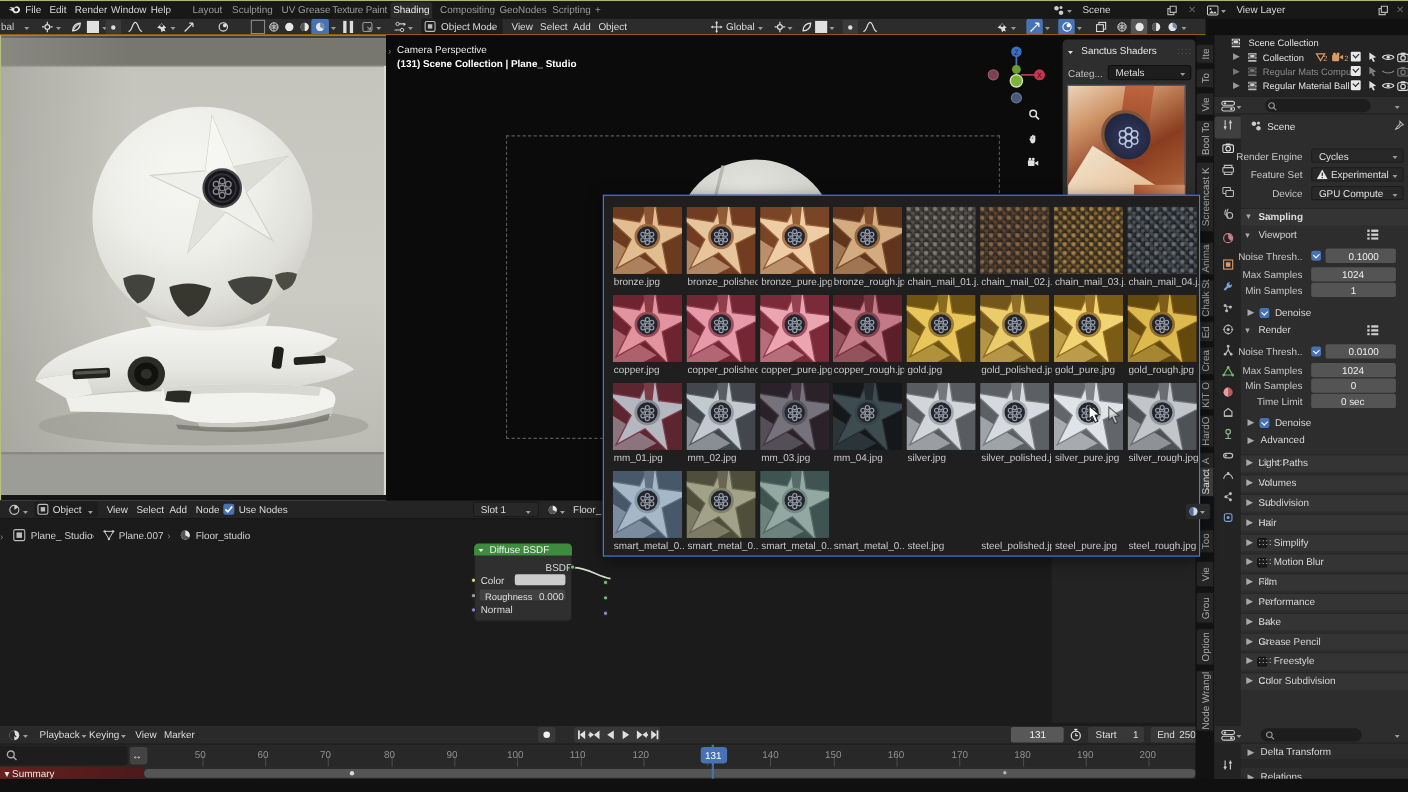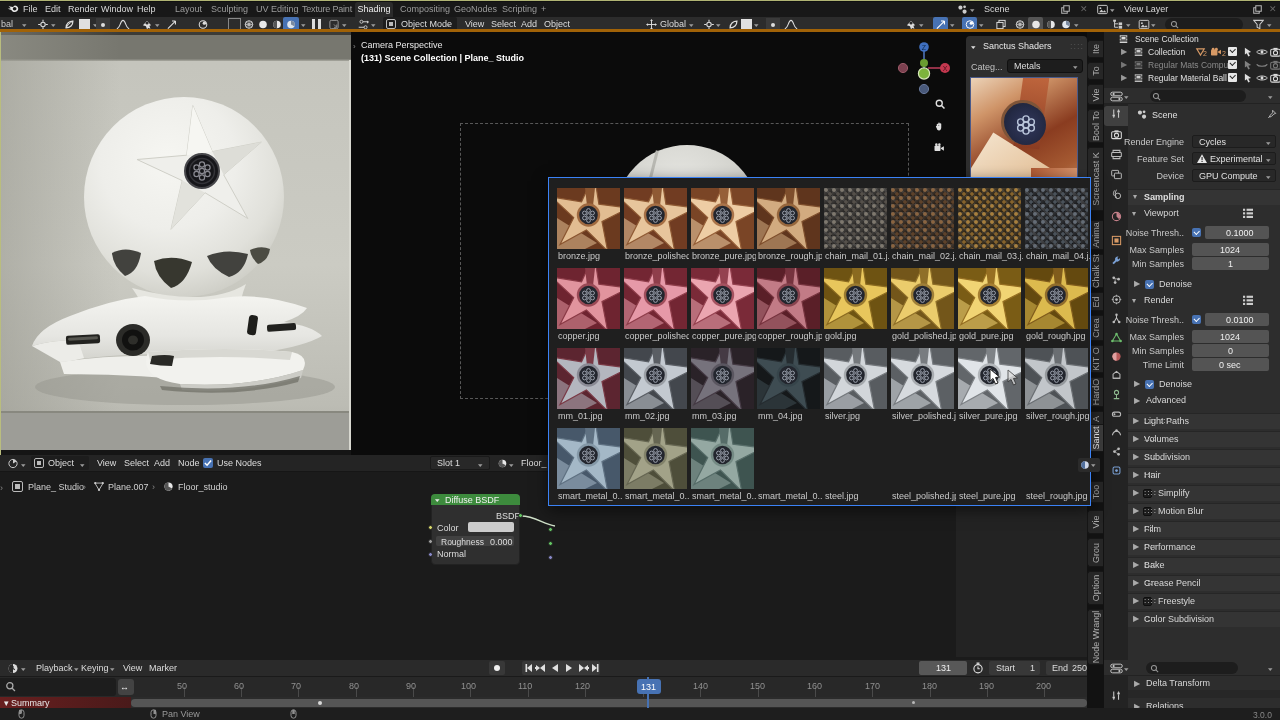--- a/index.html
+++ b/index.html
@@ -33,21 +33,21 @@
  <svg class="abs" style="left:7px;top:2px" width="12" height="11" viewBox="0 0 24 22">
         <path fill="#e8e8e8" d="M15.5 3.2c3.9 0 7 2.8 7 6.4s-3.1 6.6-7.2 6.6c-3 0-5.6-1.7-6.6-4.2L1.5 9.4l6.2-.9L3.2 4.6l8.6 1.6 3.7-3zm-.2 9.8c2 0 3.6-1.5 3.6-3.4s-1.6-3.4-3.6-3.4-3.6 1.5-3.6 3.4 1.6 3.4 3.6 3.4z"></path>
       </svg>
  <span class="tx" style="left:23px;top:2px;color:#d8d8d8">File</span>
  <span class="tx" style="left:45px;top:2px;color:#d8d8d8">Edit</span>
  <span class="tx" style="left:68px;top:2px;color:#d8d8d8">Render</span>
  <span class="tx" style="left:101px;top:2px;color:#d8d8d8">Window</span>
  <span class="tx" style="left:137px;top:2px;color:#d8d8d8">Help</span>
  <span class="tx" style="left:175px;top:2px;color:#9b9b9b">Layout</span>
  <span class="tx" style="left:211px;top:2px;color:#9b9b9b">Sculpting</span>
- <span class="tx" style="left:256px;top:2px;color:#9b9b9b">UV Editing</span>
+ <span class="tx" style="left:256px;top:2px;color:#9b9b9b">UV Grease</span>
  <span class="tx" style="left:302px;top:2px;color:#9b9b9b;letter-spacing:-.2px">Texture Paint</span>
  <span class="abs" style="left:355px;top:0;width:38px;height:15px;background:#2b2b2b;border-radius:3px 3px 0 0;color:#eee;text-align:center;padding-top:2px">Shading</span>
  <span class="tx" style="left:400px;top:2px;color:#9b9b9b">Compositing</span>
  <span class="tx" style="left:454px;top:2px;color:#9b9b9b">GeoNodes</span>
  <span class="tx" style="left:502px;top:2px;color:#9b9b9b">Scripting</span>
  <span class="tx" style="left:541px;top:2px;color:#9b9b9b">+</span>
  <svg class="abs" style="left:957px;top:2px" width="11" height="11" viewBox="0 0 16 16">
         <path fill="#ccc" d="M5 2c1.7 0 3 1.3 3 3S6.7 8 5 8 2 6.7 2 5s1.3-3 3-3zm6 6c1.7 0 3 1.3 3 3s-1.3 3-3 3-3-1.3-3-3 1.3-3 3-3z"></path>
         <circle cx="11" cy="4" r="2" fill="#ccc"></circle>
       </svg>
@@ -63,21 +63,21 @@
         <path fill="#ccc" d="m3 12 3.5-4 2.5 3 2-2 2.5 3z"></path>
       </svg>
  <span class="chev" style="left:1110px;top:3px;position:absolute">▾</span>
  <span class="tx" style="left:1124px;top:2px;color:#d8d8d8">View Layer</span>
  <svg class="abs" style="left:1252px;top:2px" width="11" height="11" viewBox="0 0 16 16">
         <path fill="none" stroke="#b5b5b5" stroke-width="1.5" d="M5.5 5.5h-3v8h8v-3m-5-8h8v8h-8z"></path>
       </svg>
  <span class="tx" style="left:1269px;top:2px;color:#666">✕</span>
 </div>
 
-<div class="abs" id="toolrow" style="left:0;top:17px;width:1280px;height:15px;background:#2c2c2c;border-bottom:3px solid #a16207;overflow:hidden">
+<div class="abs" id="toolrow" style="left:0;top:17px;width:1096px;height:15px;background:#2c2c2c;border-bottom:1px solid #a16207;overflow:hidden">
  <span class="tx" style="left:1px;top:2px;color:#ccc">bal</span>
       <span class="chev" style="left:22px;top:3px;position:absolute">▾</span>
  <svg class="abs" style="left:37px;top:2px" width="12" height="11" viewBox="0 0 16 16">
         <circle cx="8" cy="8" r="3.2" fill="none" stroke="#ddd" stroke-width="1.6"></circle>
         <path stroke="#ddd" stroke-width="1.6" d="M8 1v3M8 12v3M1 8h3M12 8h3"></path>
       </svg>
  <span class="chev" style="left:51px;top:3px;position:absolute">▾</span>
  <svg class="abs" style="left:64px;top:2px" width="11" height="11" viewBox="0 0 16 16">
         <path fill="none" stroke="#ddd" stroke-width="1.8" d="M3 13C3 6 8 3 13 3c0 6-4 10-10 10z"></path>
         <path fill="none" stroke="#ddd" stroke-width="1.4" d="M3 13c2-4 5-7 10-10"></path>
@@ -548,37 +548,20 @@
  <div class="abs" style="left:0;top:37px;width:1087px;height:11px;background:#2b2b2b"></div>
  <div class="abs" style="left:0;top:37px;width:131px;height:11px;background:linear-gradient(90deg,#681f1f,#4a1a1a)"></div>
  <span class="tx" style="left:4px;top:38px;color:#e8e8e8;font-size:9px">▾ Summary</span>
  <div class="abs" style="left:131px;top:39px;width:956px;height:8px;background:#2e2e2e"></div>
  <div class="abs" style="left:131px;top:39px;width:956px;height:8px;border-radius:4px;background:#555"></div>
  <span class="abs" style="left:318px;top:41px;width:4px;height:4px;background:#d8d8d8;border-radius:50%"></span>
  <span class="abs" style="left:912px;top:41px;width:3px;height:3px;background:#b8b8b8;border-radius:50%"></span>
  <span class="abs" style="left:647px;top:37px;width:2px;height:11px;background:#4772b3"></span>
 </div>
 
-<div class="abs" id="statusbar" style="left:0;top:708px;width:1280px;height:12px;background:#1e1e1e">
- <svg class="abs" style="left:18px;top:1px" width="7" height="10" viewBox="0 0 8 12">
-        <rect x="1" y="1" width="6" height="10" rx="3" fill="none" stroke="#909090" stroke-width="1.2"></rect>
-        <path stroke="#909090" stroke-width="1" d="M4 1v4"></path>
-        <rect x="1" y="1" width="3" height="5" fill="#909090"></rect>
-      </svg>
- <svg class="abs" style="left:150px;top:1px" width="7" height="10" viewBox="0 0 8 12">
-        <rect x="1" y="1" width="6" height="10" rx="3" fill="none" stroke="#909090" stroke-width="1.2"></rect>
-        <rect x="4" y="1" width="3" height="5" fill="#909090"></rect>
-      </svg>
- <span class="tx" style="left:162px;top:1px;color:#999">Pan View</span>
- <svg class="abs" style="left:290px;top:1px" width="7" height="10" viewBox="0 0 8 12">
-        <rect x="1" y="1" width="6" height="10" rx="3" fill="none" stroke="#909090" stroke-width="1.2"></rect>
-        <rect x="2.5" y="1" width="3" height="5" fill="#909090"></rect>
-      </svg>
- <span class="tx" style="left:1253px;top:2px;color:#888;font-size:8.5px">3.0.0</span>
-</div>
 
 <div class="abs" id="tabstrip" style="left:1087px;top:32px;width:17px;height:676px;background:#121212">
  <div class="vtab" style="top:8px;height:18px">
         <span>Ite</span>
       </div>
  <div class="vtab" style="top:30px;height:18px">
         <span>To</span>
       </div>
  <div class="vtab" style="top:52px;height:21px">
         <span>Vie</span>

